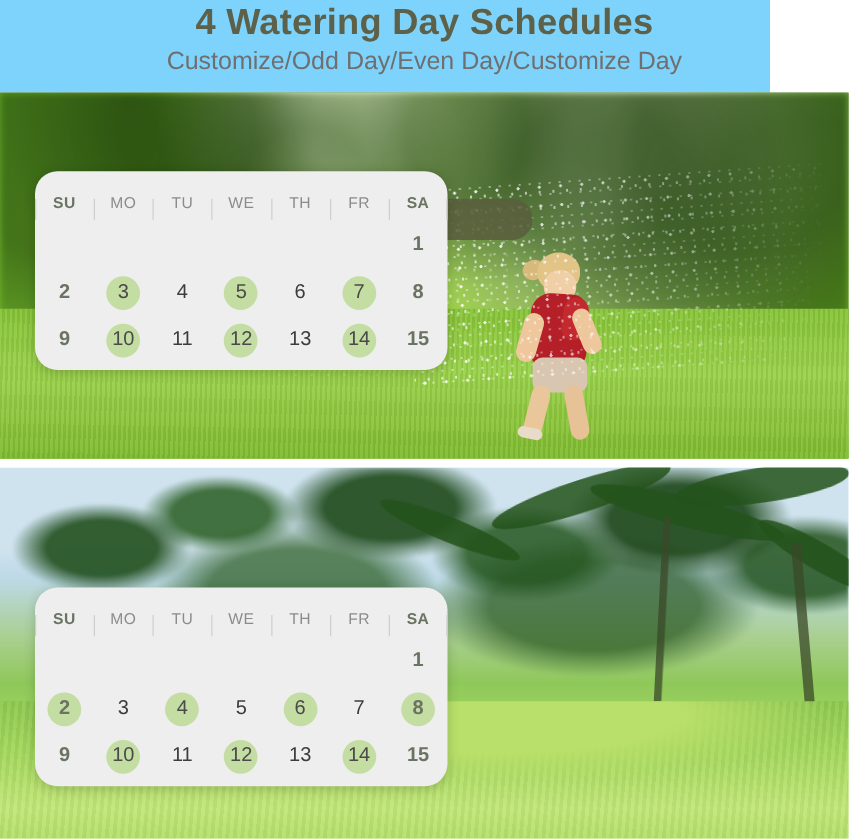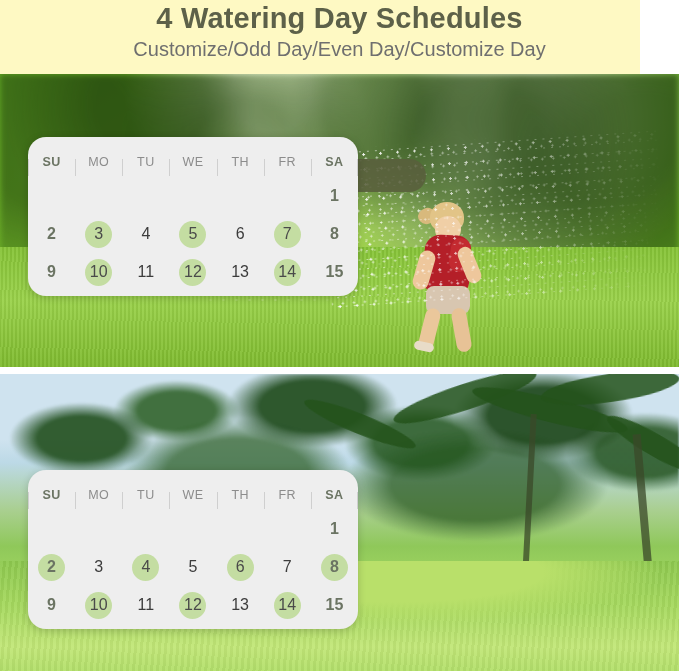--- a/index.html
+++ b/index.html
@@ -4,21 +4,21 @@
 <style>
   html,body{margin:0;padding:0;}
   body{
     width:679px;height:671px;background:#ffffff;
     font-family:"Liberation Sans","DejaVu Sans",sans-serif;
     overflow:hidden;position:relative;
   }
   .page{position:relative;width:679px;height:671px;}
 
   
-  .header{position:absolute;left:0;top:0;width:616px;height:74px;background:#fef9c3;text-align:center;padding-left:24px;}
+  .header{position:absolute;left:0;top:0;width:616px;height:74px;background:#7dd3fc;text-align:center;}
   .title{
     position:absolute;left:0;top:2px;width:679px;
     font-size:29px;font-weight:bold;color:#5d6149;letter-spacing:.2px;
   }
   .subtitle{
     position:absolute;left:0;top:38px;width:679px;
     font-size:20px;font-weight:400;color:#6f6f6f;letter-spacing:0px;
   }
 
   

